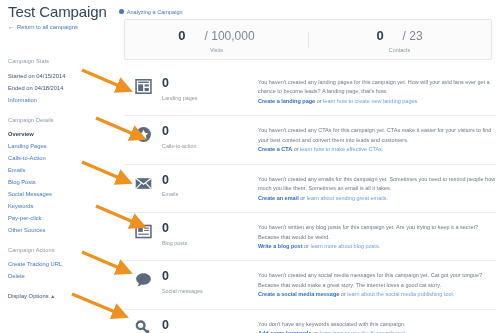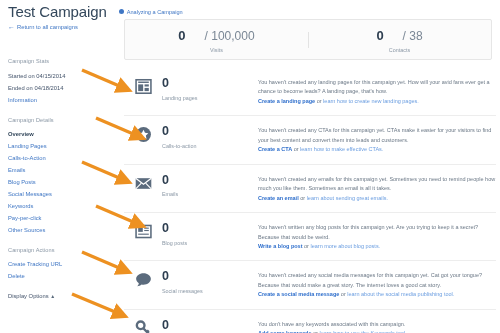--- a/index.html
+++ b/index.html
@@ -144,21 +144,21 @@
 
   <div class="stats-card">
     <div class="stat">
       <div class="stat-main">
         <span class="stat-num">0</span><span class="stat-den">/ 100,000</span>
       </div>
       <div class="stat-label">Visits</div>
     </div>
     <div class="stat">
       <div class="stat-main">
-        <span class="stat-num">0</span><span class="stat-den">/ 38</span>
+        <span class="stat-num">0</span><span class="stat-den">/ 23</span>
       </div>
       <div class="stat-label">Contacts</div>
     </div>
   </div>
 
   <div class="rows">
 
     <div class="row">
       <div class="row-icon">
         <svg class="ico" width="17" height="17" viewBox="0 0 24 24">

